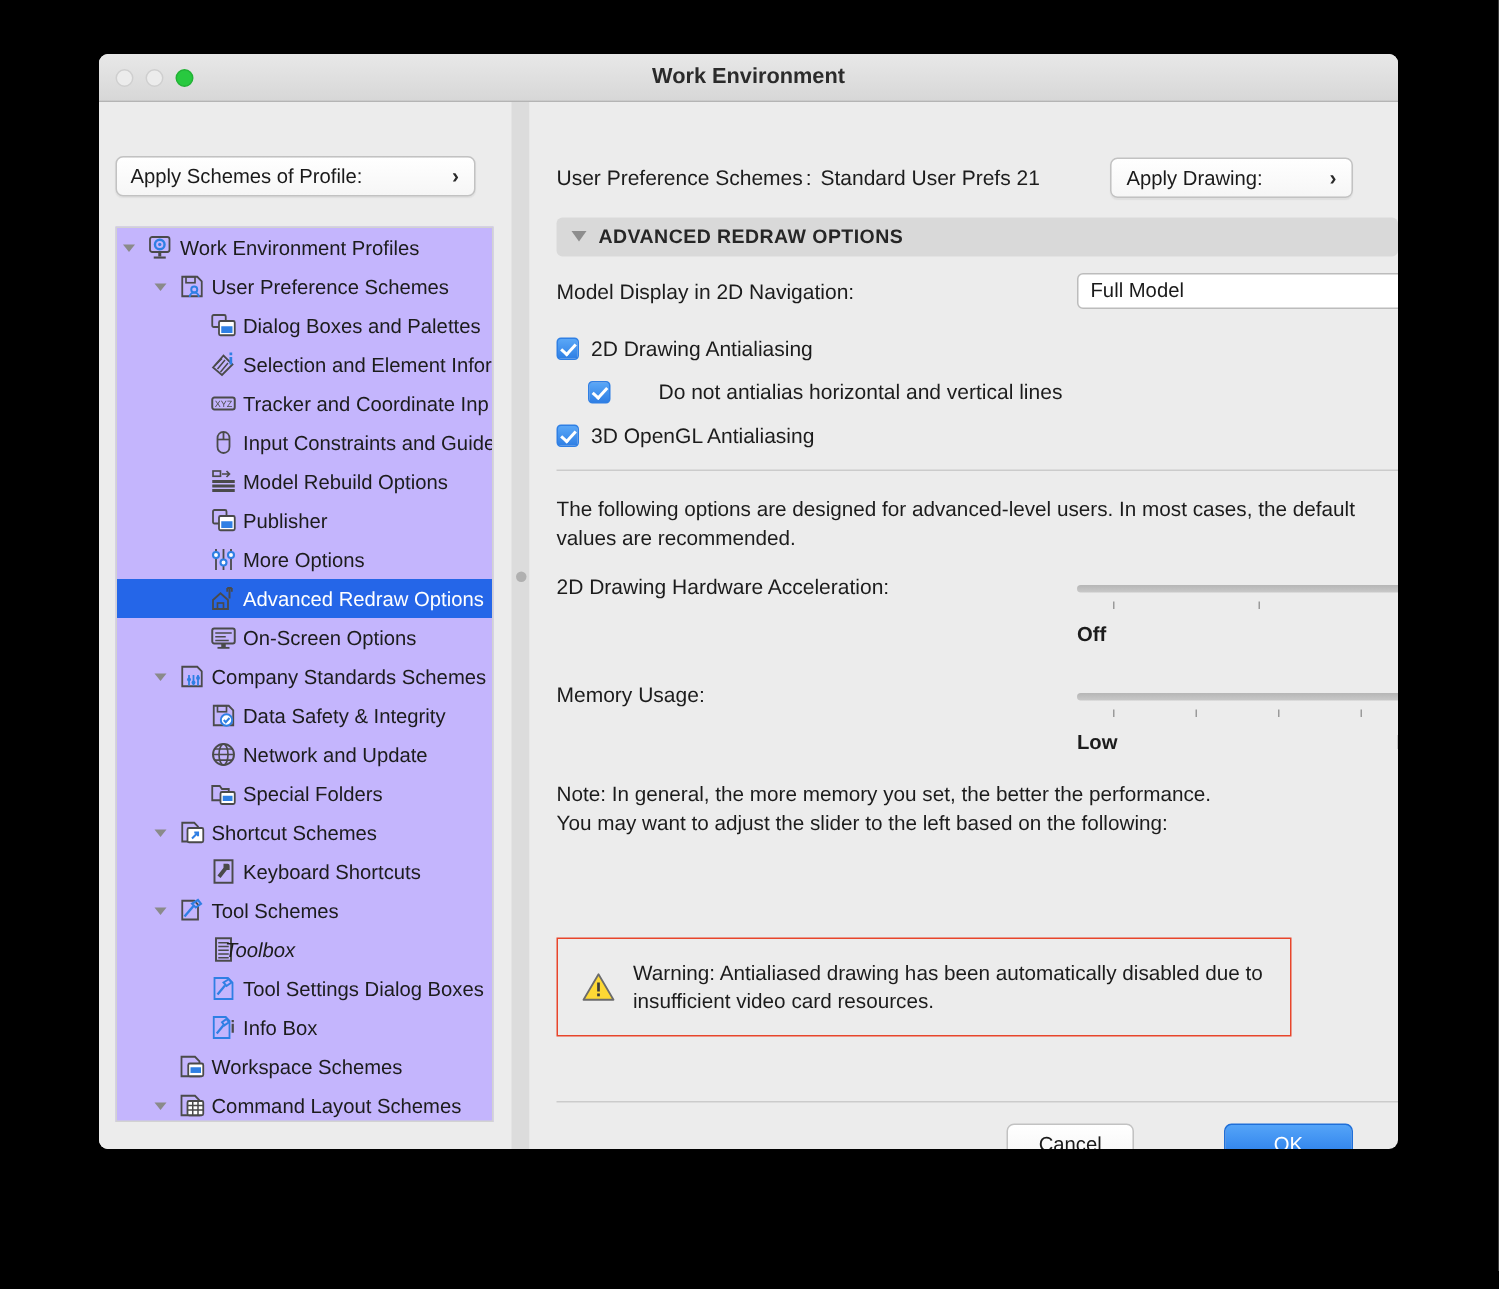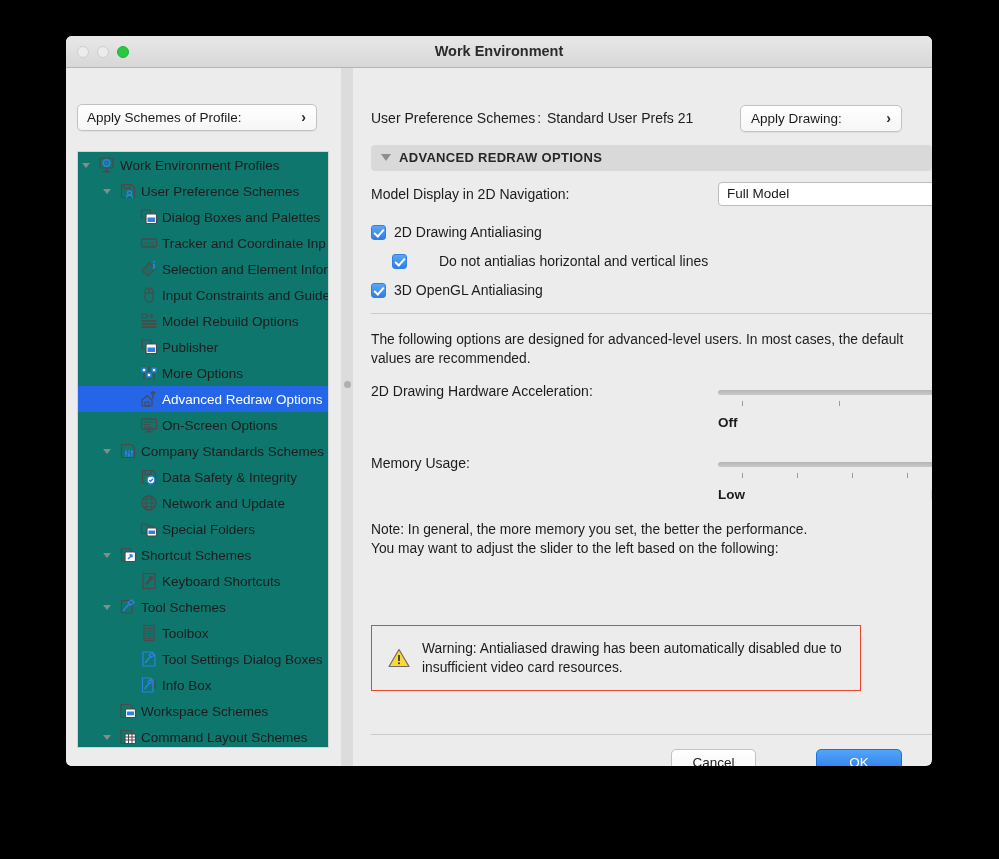--- a/index.html
+++ b/index.html
@@ -81,21 +81,21 @@
     right: 10px; top: 4px;
     font-size: 14px;
     color: #2a2a2a;
     font-weight: bold;
   }
 
   #tree-scroll {
     position: absolute;
     left: 11px; top: 83px;
     width: 252px; height: 597px;
-    background: #0f766e;
+    background: #c4b5fd;
     border: 1px solid #d2d2d2;
     overflow: hidden;
   }
   .tree-row {
     position: relative;
     height: 26px;
     display: flex;
     align-items: center;
     white-space: nowrap;
     cursor: default;
@@ -394,33 +394,33 @@
           <div class="tree-row" style="top: 0px;">
             <span class="tw-icon" style="left: 62px;"><svg viewBox="0 0 18 18" width="18" height="18">
                 <rect x="1.5" y="2" width="9" height="8" rx="1" fill="none" stroke="#4a4a4a" stroke-width="1.2"></rect>
                 <rect x="6" y="6" width="10.5" height="9.5" rx="1" fill="#fff" stroke="#4a4a4a" stroke-width="1.2"></rect>
                 <rect x="7.5" y="9.5" width="7.5" height="4.5" fill="#2f7fe4"></rect>
               </svg></span>
             <span class="tw-label" style="left: 84px;">Dialog Boxes and Palettes</span>
           </div>
           <div class="tree-row" style="top: 0px;">
             <span class="tw-icon" style="left: 62px;"><svg viewBox="0 0 18 18" width="18" height="18">
-                <rect x="1.5" y="5" width="15" height="8" rx="1.5" fill="none" stroke="#4a4a4a" stroke-width="1.3"></rect>
-                <text x="9" y="11.6" font-size="6" font-family="Liberation Sans, sans-serif" text-anchor="middle" fill="#4a4a4a">XYZ</text>
-              </svg></span>
-            <span class="tw-label" style="left: 84px;">Tracker and Coordinate Inp</span>
-          </div>
-          <div class="tree-row" style="top: 0px;">
-            <span class="tw-icon" style="left: 62px;"><svg viewBox="0 0 18 18" width="18" height="18">
                 <path d="M2 11 L9 3 L15 9 L8 16 Z" fill="none" stroke="#4a4a4a" stroke-width="1.2"></path>
                 <path d="M3 10 L8 5 M5 12 L10 6 M7 14 L12 8" stroke="#4a4a4a" stroke-width="1"></path>
                 <rect x="13" y="1" width="1.8" height="1.8" fill="#2f7fe4"></rect>
                 <rect x="13" y="4" width="1.8" height="5" fill="#2f7fe4"></rect>
               </svg></span>
             <span class="tw-label" style="left: 84px;">Selection and Element Infor</span>
+          </div>
+          <div class="tree-row" style="top: 0px;">
+            <span class="tw-icon" style="left: 62px;"><svg viewBox="0 0 18 18" width="18" height="18">
+                <rect x="1.5" y="5" width="15" height="8" rx="1.5" fill="none" stroke="#4a4a4a" stroke-width="1.3"></rect>
+                <text x="9" y="11.6" font-size="6" font-family="Liberation Sans, sans-serif" text-anchor="middle" fill="#4a4a4a">XYZ</text>
+              </svg></span>
+            <span class="tw-label" style="left: 84px;">Tracker and Coordinate Inp</span>
           </div>
           <div class="tree-row" style="top: 0px;">
             <span class="tw-icon" style="left: 62px;"><svg viewBox="0 0 18 18" width="18" height="18">
                 <path d="M9 2c2.4 0 4 1.8 4 4.2v5.6C13 14.2 11.4 16 9 16s-4-1.8-4-4.2V6.2C5 3.8 6.6 2 9 2z" fill="none" stroke="#4a4a4a" stroke-width="1.2"></path>
                 <path d="M9 2v5" stroke="#4a4a4a" stroke-width="1.2"></path>
                 <path d="M5 7h8" stroke="#4a4a4a" stroke-width="1.1"></path>
               </svg></span>
             <span class="tw-label" style="left: 84px;">Input Constraints and Guide</span>
           </div>
           <div class="tree-row" style="top: 0px;">
@@ -539,21 +539,21 @@
                 <path d="M4 13 L10 6" stroke="#2f7fe4" stroke-width="1.6"></path>
                 <path d="M9 4.5 L13 2 L15 4.5 L11.5 7 Z" fill="none" stroke="#2f7fe4" stroke-width="1.4"></path>
               </svg></span>
             <span class="tw-label" style="left: 63px;">Tool Schemes</span>
           </div>
           <div class="tree-row" style="top: 0px;">
             <span class="tw-icon" style="left: 62px;"><svg viewBox="0 0 18 18" width="18" height="18">
                 <rect x="4" y="1.5" width="10" height="15" fill="none" stroke="#4a4a4a" stroke-width="1.3"></rect>
                 <path d="M5.5 4.5h7M5.5 7h7M5.5 9.5h7M5.5 12h7M5.5 14.5h7" stroke="#4a4a4a" stroke-width="1.1"></path>
               </svg></span>
-            <span class="tw-label" style="left: 84px;">Toolbox</span>
+            <span class="tw-label" style="left: 72px; font-style: italic;">Toolbox</span>
           </div>
           <div class="tree-row" style="top: 0px;">
             <span class="tw-icon" style="left: 62px;"><svg viewBox="0 0 18 18" width="18" height="18">
                 <path d="M3 2h9l3 3v11H3z" fill="none" stroke="#2f7fe4" stroke-width="1.2"></path>
                 <path d="M5 13 L10 7" stroke="#2f7fe4" stroke-width="1.5"></path>
                 <path d="M9 5 L12.5 2.8 L14.3 5 L11 7.3 Z" fill="none" stroke="#2f7fe4" stroke-width="1.3"></path>
               </svg></span>
             <span class="tw-label" style="left: 84px;">Tool Settings Dialog Boxes</span>
           </div>
           <div class="tree-row" style="top: 0px;">

